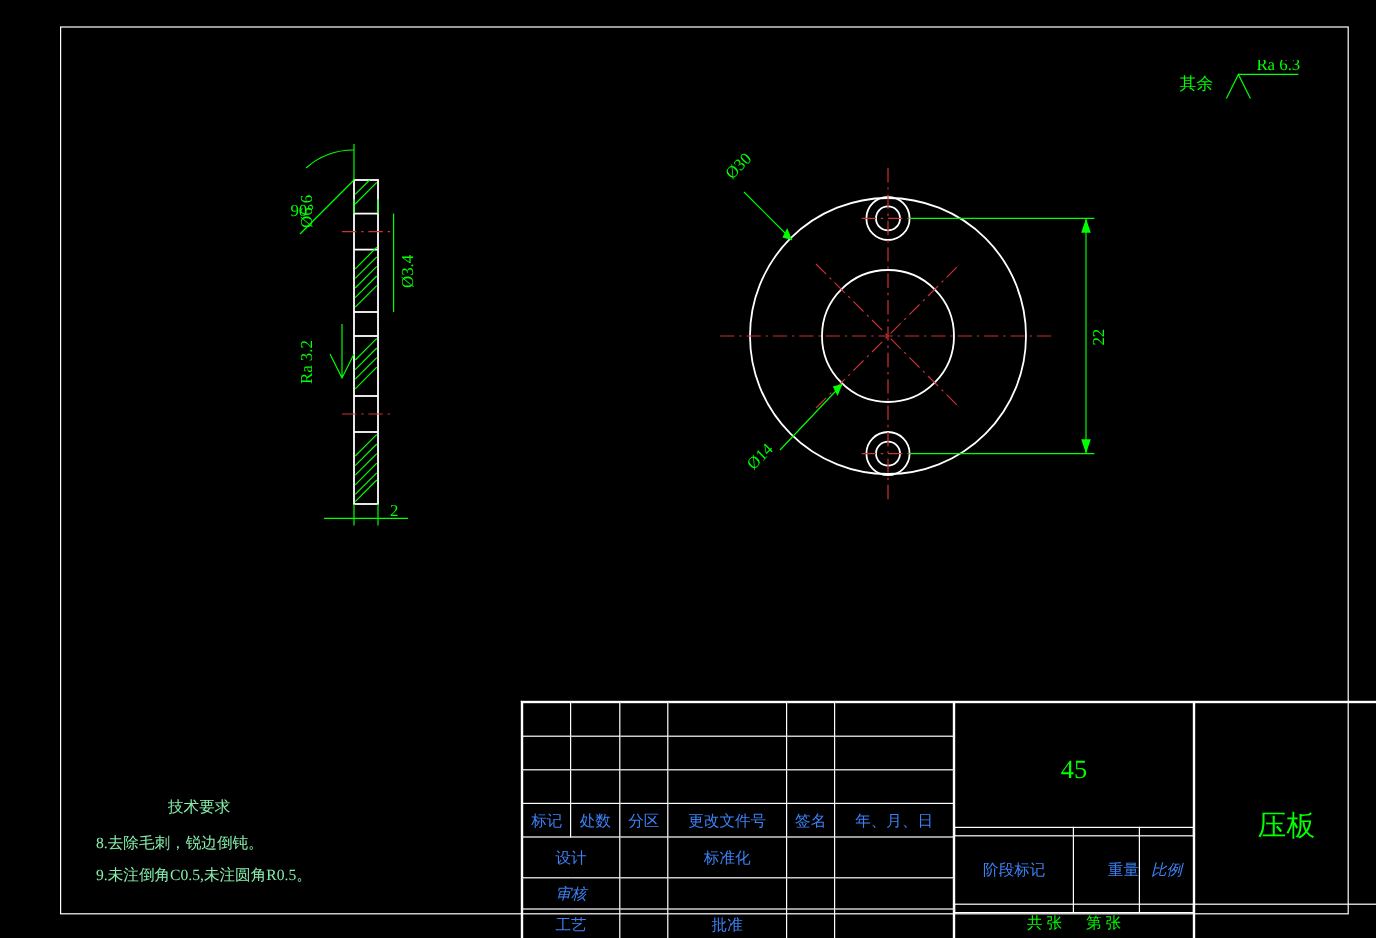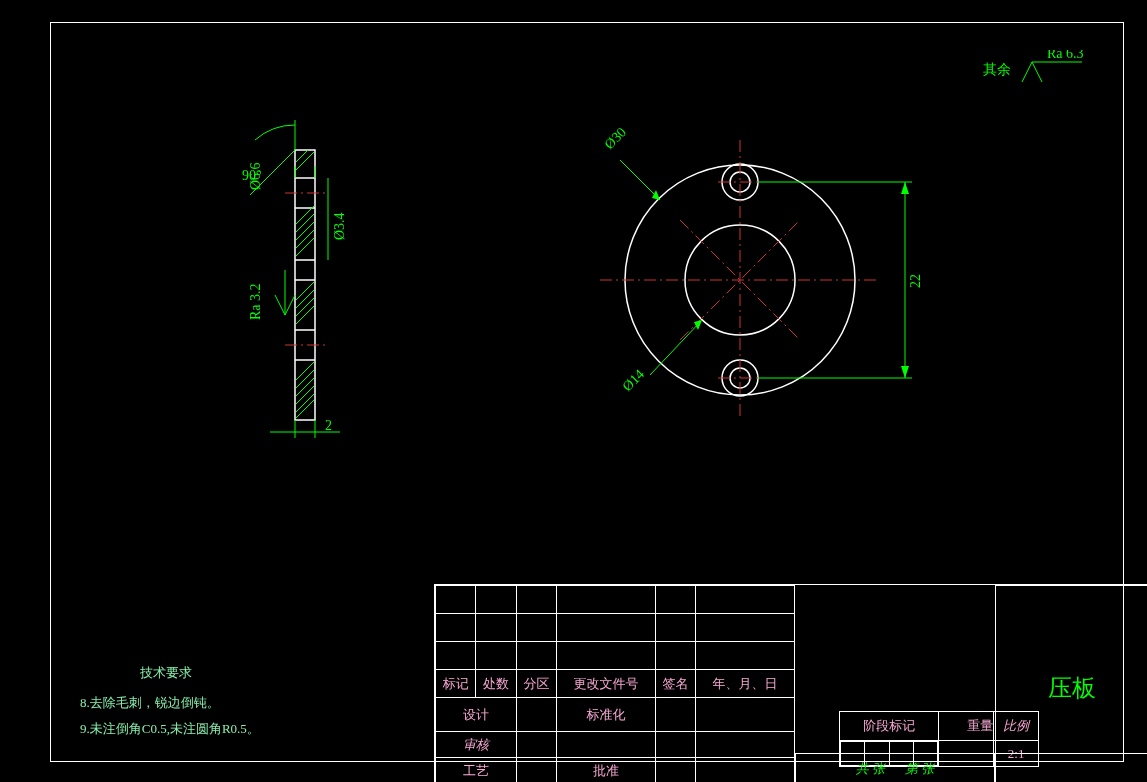--- a/index.html
+++ b/index.html
@@ -25,21 +25,21 @@
     position: absolute;
     right: 0; bottom: 0;
     width: 713px; height: 198px;
     border-left: 1px solid #fff;
     border-top: 1px solid #fff;
     color: #0f0;
     font-size: 13px;
   }
   .tblk td, .tblk th {
     border: 1px solid #fff;
-    color: #f9a8d4;
+    color: #3b82f6;
     text-align: center;
     font-weight: normal;
     padding: 0;
   }
   table { border-collapse: collapse; }
   .cell { border: 1px solid #fff; display:flex; align-items:center; justify-content:center; }
 
   
   .notes {
     position: absolute;
@@ -230,46 +230,31 @@
         <td></td>
         <td>批准</td>
         <td></td>
             <td></td>
       </tr>
     </tbody>
       </table>
   </div>
 
   <div class="abs" style="left:360px; top:0; width:200px; height:198px;">
-    <table style="position:absolute; left:0; top:126px; width:200px; height:56px;margin-left:44px;">
+    <div class="cell" style="position:absolute; left:0; top:0; width:200px; height:112px; font-size:22px;">45</div>
+    <table style="position:absolute; left:0; top:104px; width:200px; height:72px;">
       <tbody>
           <tr>
         <td style="width:100px;">阶段标记</td>
         <td style="width:55px;text-align:right;">重量</td>
         <td style="width:45px;font-style:italic;">比例</td>
       </tr>
-      <tr>
-        <td>
-              <table style="width:100%;height:100%;">
-                <tbody>
-                  <tr>
-                    <td></td>
-                    <td></td>
-                    <td></td>
-                    <td></td>
-                  </tr>
-                </tbody>
-              </table>
-            </td>
-        <td></td>
-        <td>2:1</td>
-      </tr>
     </tbody>
       </table>
-    <div class="cell" style="position:absolute; left:0; top:168px; width:200px; height:30px; gap:20px; border-bottom:none;font-style:italic;">
+    <div class="cell" style="position:absolute; left:0; top:168px; width:200px; height:30px; gap:20px; border-bottom:none;">
       <span>共     张</span>
       <span>第     张</span>
     </div>
   </div>
 
   <div class="abs cell" style="left:560px; top:0; width:153px; height:206px; font-size:24px; border-right:none;">压板</div>
 
   <div class="abs" style="left:560px; top:168px; width:153px; border-top:1px solid #fff;"></div>
   <div class="abs" style="left:560px; top:112px; width:0; height:0;"></div>
 </div>

